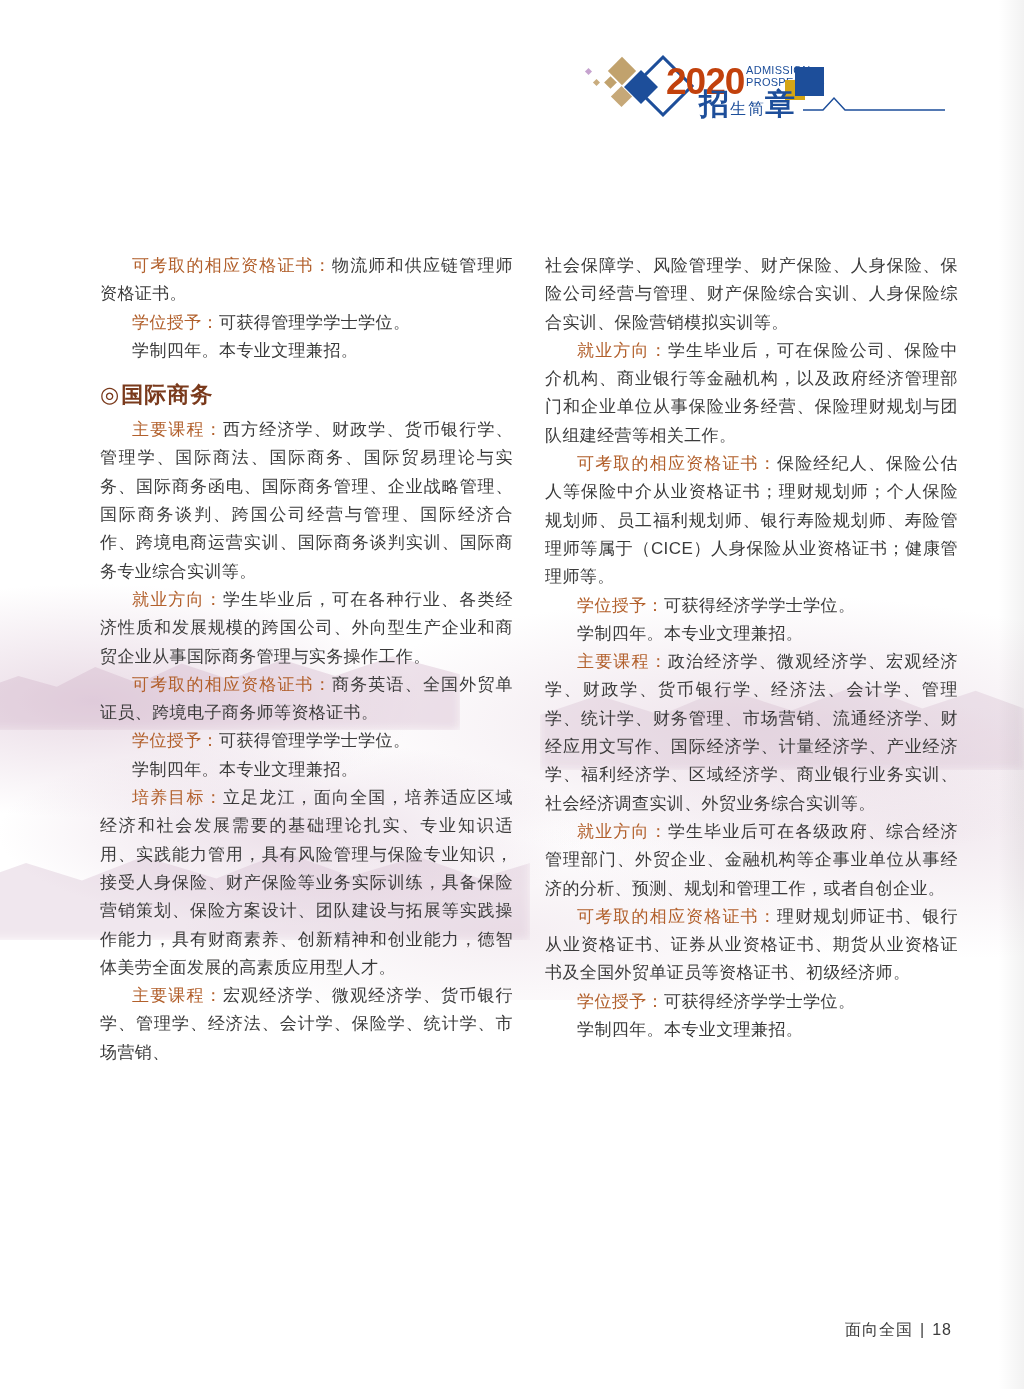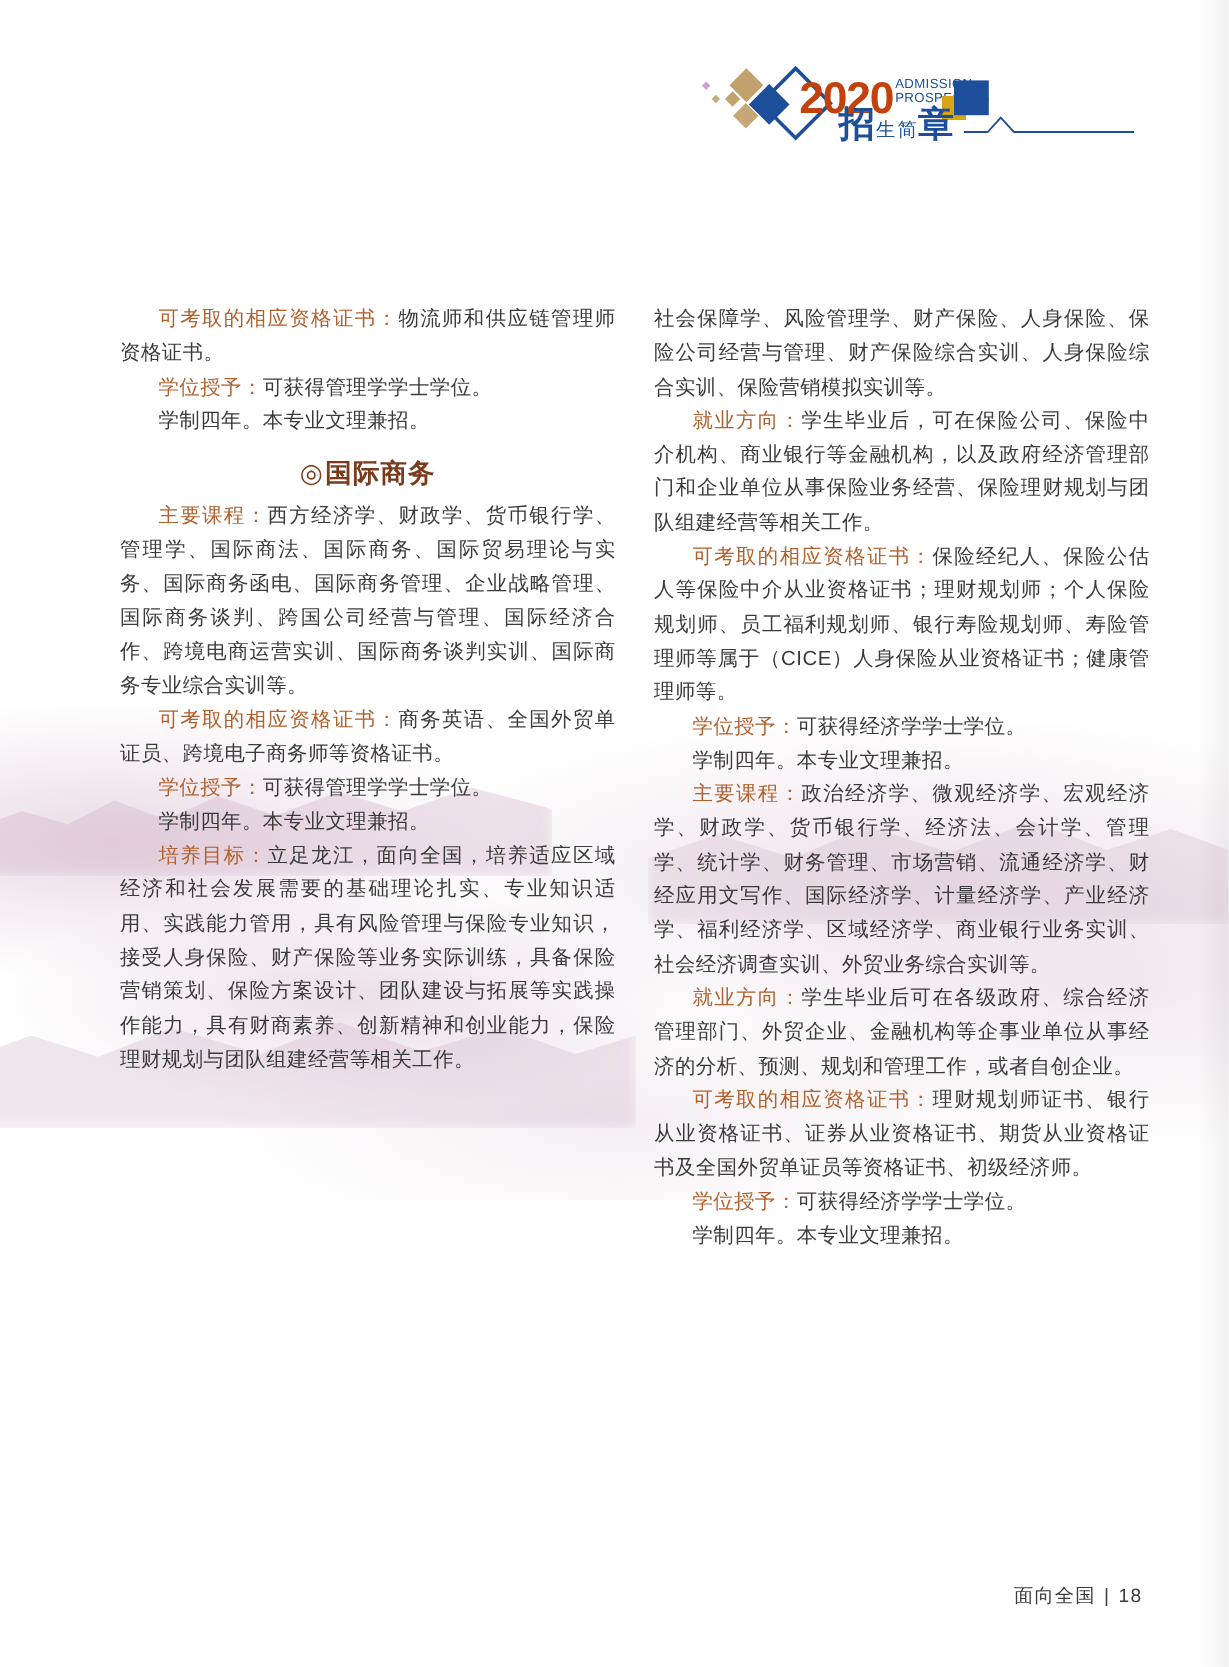--- a/index.html
+++ b/index.html
@@ -78,21 +78,21 @@
     font-size: 17px; line-height: 28.3px; letter-spacing: 0.4px;
     color: #3b3b3b;
     text-align: justify; text-justify: inter-character;
   }
   #col-left  { left: 100px; }
   #col-right { left: 545px; }
   .para { margin: 0; }
   .para.indent { text-indent: 32px; }
   .field-label { color: #b2602c; margin-top: 32px; }
   .sec {
-    margin: 17px 0 8px 0; text-align: center;
+    margin: 17px 0 8px 0; 
     font-size: 22px; line-height: 26px; font-weight: bold;
     color: #7a3a1c; letter-spacing: 1px;
   }
   .sec-marker { font-weight: normal; margin-right: 1px; }
 
   
   #footer {
     position: absolute; left: 845px; top: 1320px; z-index: 2;
     font-size: 16px; color: #3c3c3c; letter-spacing: 1px; white-space: nowrap;
   }
@@ -133,24 +133,26 @@
     <polyline points="0,14 20,14 31,2 42,14 142,14" fill="none" stroke="#1d4e9a" stroke-width="1.5"></polyline>
   </svg>
 </div>
 
 <div class="col" id="col-left">
     <p class="para indent"><span class="field-label">可考取的相应资格证书：</span><span>物流师和供应链管理师资格证书。</span></p>
     <p class="para indent"><span class="field-label">学位授予：</span><span>可获得管理学学士学位。</span></p>
     <p class="para indent"><span>学制四年。本专业文理兼招。</span></p>
     <h3 class="sec"><span class="sec-marker">◎</span><span class="sec-title">国际商务</span></h3>
     <p class="para indent"><span class="field-label">主要课程：</span><span>西方经济学、财政学、货币银行学、管理学、国际商法、国际商务、国际贸易理论与实务、国际商务函电、国际商务管理、企业战略管理、国际商务谈判、跨国公司经营与管理、国际经济合作、跨境电商运营实训、国际商务谈判实训、国际商务专业综合实训等。</span></p>
+    <p class="para indent"><span class="field-label">就业方向：</span><span>学生毕业后，可在各种行业、各类经济性质和发展规模的跨国公司、外向型生产企业和商贸企业从事国际商务管理与实务操作工作。</span></p>
     <p class="para indent"><span class="field-label">可考取的相应资格证书：</span><span>商务英语、全国外贸单证员、跨境电子商务师等资格证书。</span></p>
     <p class="para indent"><span class="field-label">学位授予：</span><span>可获得管理学学士学位。</span></p>
     <p class="para indent"><span>学制四年。本专业文理兼招。</span></p>
-    <p class="para indent"><span class="field-label">培养目标：</span><span>立足龙江，面向全国，培养适应区域经济和社会发展需要的基础理论扎实、专业知识适用、实践能力管用，具有风险管理与保险专业知识，接受人身保险、财产保险等业务实际训练，具备保险营销策划、保险方案设计、团队建设与拓展等实践操作能力，具有财商素养、创新精神和创业能力，保险理财规划与团队组建经营等相关工作。</span></p>
+    <p class="para indent"><span class="field-label">培养目标：</span><span>立足龙江，面向全国，培养适应区域经济和社会发展需要的基础理论扎实、专业知识适用、实践能力管用，具有风险管理与保险专业知识，接受人身保险、财产保险等业务实际训练，具备保险营销策划、保险方案设计、团队建设与拓展等实践操作能力，具有财商素养、创新精神和创业能力，德智体美劳全面发展的高素质应用型人才。</span></p>
+    <p class="para indent"><span class="field-label">主要课程：</span><span>宏观经济学、微观经济学、货币银行学、管理学、经济法、会计学、保险学、统计学、市场营销、</span></p>
   </div>
 <div class="col" id="col-right">
     <p class="para"><span>社会保障学、风险管理学、财产保险、人身保险、保险公司经营与管理、财产保险综合实训、人身保险综合实训、保险营销模拟实训等。</span></p>
     <p class="para indent"><span class="field-label">就业方向：</span><span>学生毕业后，可在保险公司、保险中介机构、商业银行等金融机构，以及政府经济管理部门和企业单位从事保险业务经营、保险理财规划与团队组建经营等相关工作。</span></p>
     <p class="para indent"><span class="field-label">可考取的相应资格证书：</span><span>保险经纪人、保险公估人等保险中介从业资格证书；理财规划师；个人保险规划师、员工福利规划师、银行寿险规划师、寿险管理师等属于（CICE）人身保险从业资格证书；健康管理师等。</span></p>
     <p class="para indent"><span class="field-label">学位授予：</span><span>可获得经济学学士学位。</span></p>
     <p class="para indent"><span>学制四年。本专业文理兼招。</span></p>
     <p class="para indent"><span class="field-label">主要课程：</span><span>政治经济学、微观经济学、宏观经济学、财政学、货币银行学、经济法、会计学、管理学、统计学、财务管理、市场营销、流通经济学、财经应用文写作、国际经济学、计量经济学、产业经济学、福利经济学、区域经济学、商业银行业务实训、社会经济调查实训、外贸业务综合实训等。</span></p>
     <p class="para indent"><span class="field-label">就业方向：</span><span>学生毕业后可在各级政府、综合经济管理部门、外贸企业、金融机构等企事业单位从事经济的分析、预测、规划和管理工作，或者自创企业。</span></p>
     <p class="para indent"><span class="field-label">可考取的相应资格证书：</span><span>理财规划师证书、银行从业资格证书、证券从业资格证书、期货从业资格证书及全国外贸单证员等资格证书、初级经济师。</span></p>

